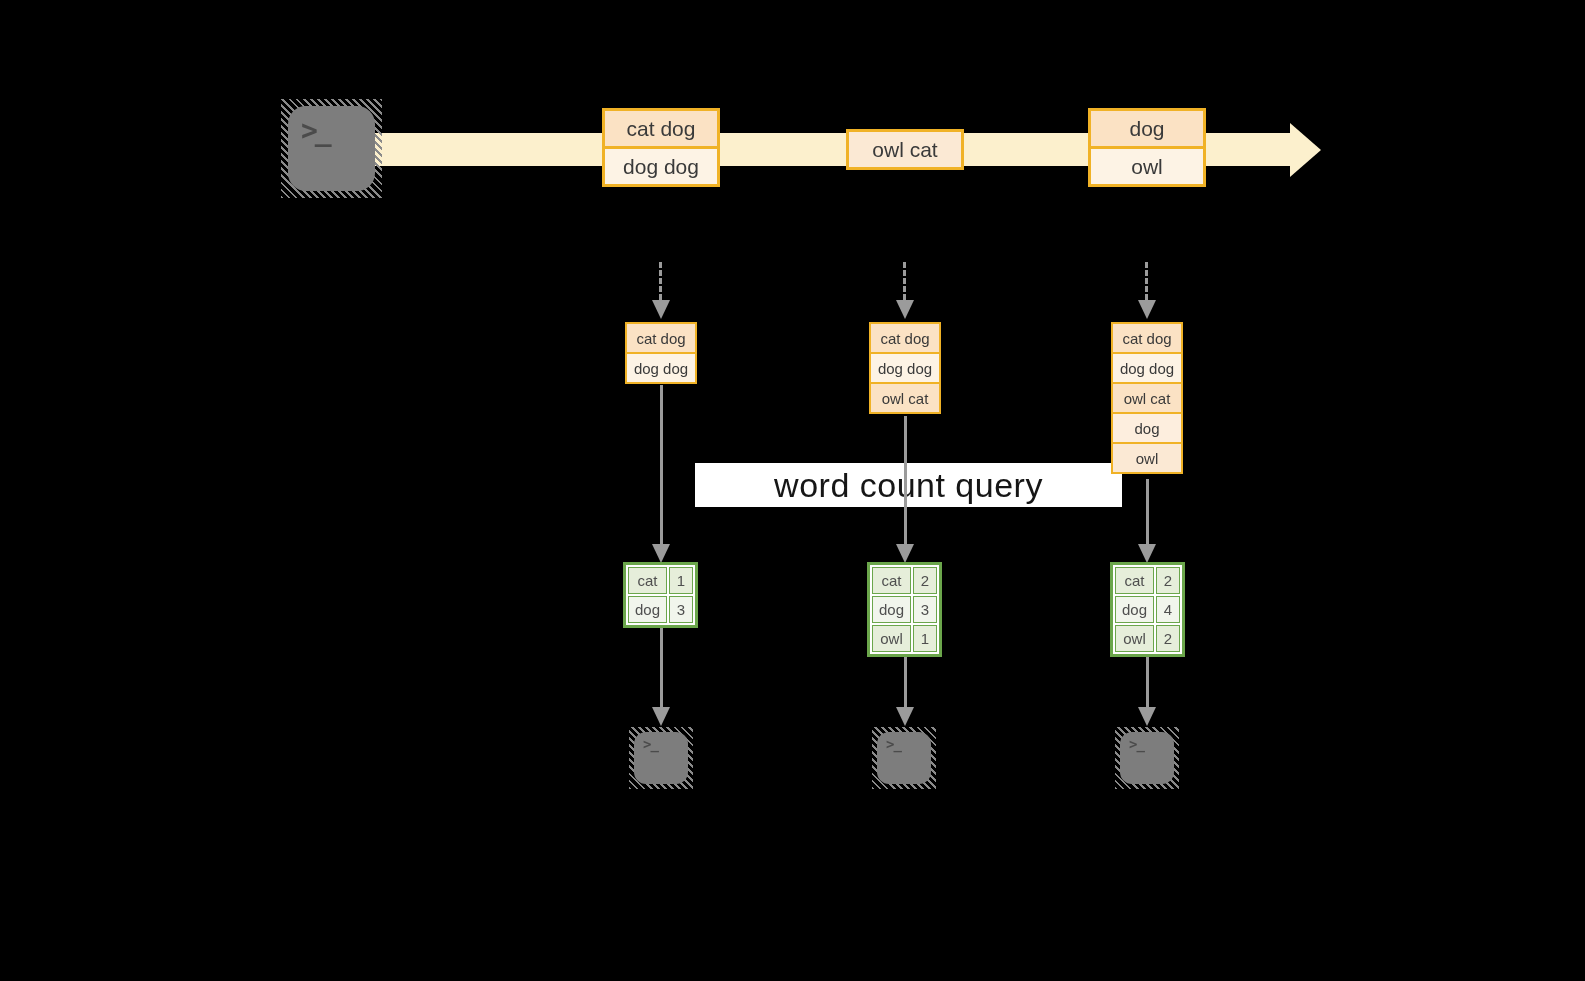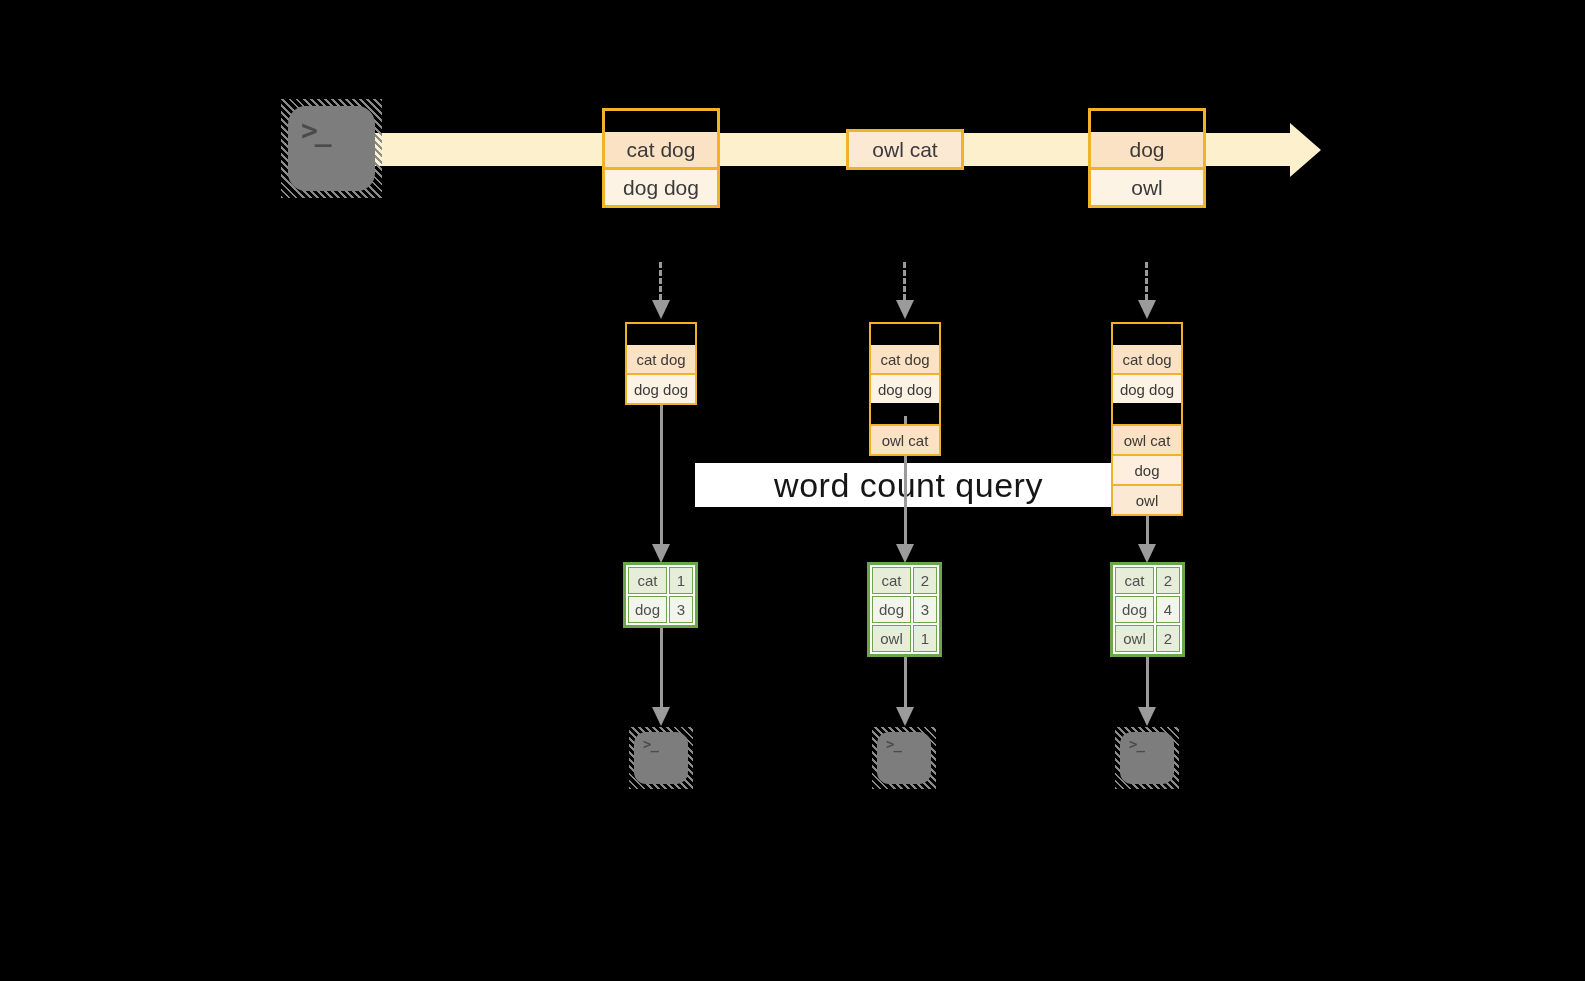--- a/index.html
+++ b/index.html
@@ -44,21 +44,21 @@
   .msg-row{height:35px;display:flex;align-items:center;justify-content:center;
            font-size:21px;color:var(--ink);}
   .msg-row + .msg-row{border-top:3px solid var(--amber);}
 
   
   .stack{position:absolute;width:72px;border:2.5px solid var(--amber);z-index:7;box-sizing:border-box;}
   .stack-row{height:28px;display:flex;align-items:center;justify-content:center;
              font-size:15px;color:var(--ink);}
   .stack-row + .stack-row{border-top:2.5px solid var(--amber);}
 
-  .f-peach{background:var(--peach);margin-top:21px;}
+  .f-peach{background:var(--peach);}
   .f-cream{background:var(--cream);}
   .f-mid{background:var(--mid);}
   .f-mid-light{background:var(--mid-light);}
 
   
   .vdash{position:absolute;width:0;border-left:3px dashed var(--gray);z-index:2;}
   .vline{position:absolute;width:3px;background:var(--gray);z-index:6;}
   .tri-down{position:absolute;width:0;height:0;z-index:6;
             border-left:9px solid transparent;border-right:9px solid transparent;
             border-top:19px solid var(--gray);}

